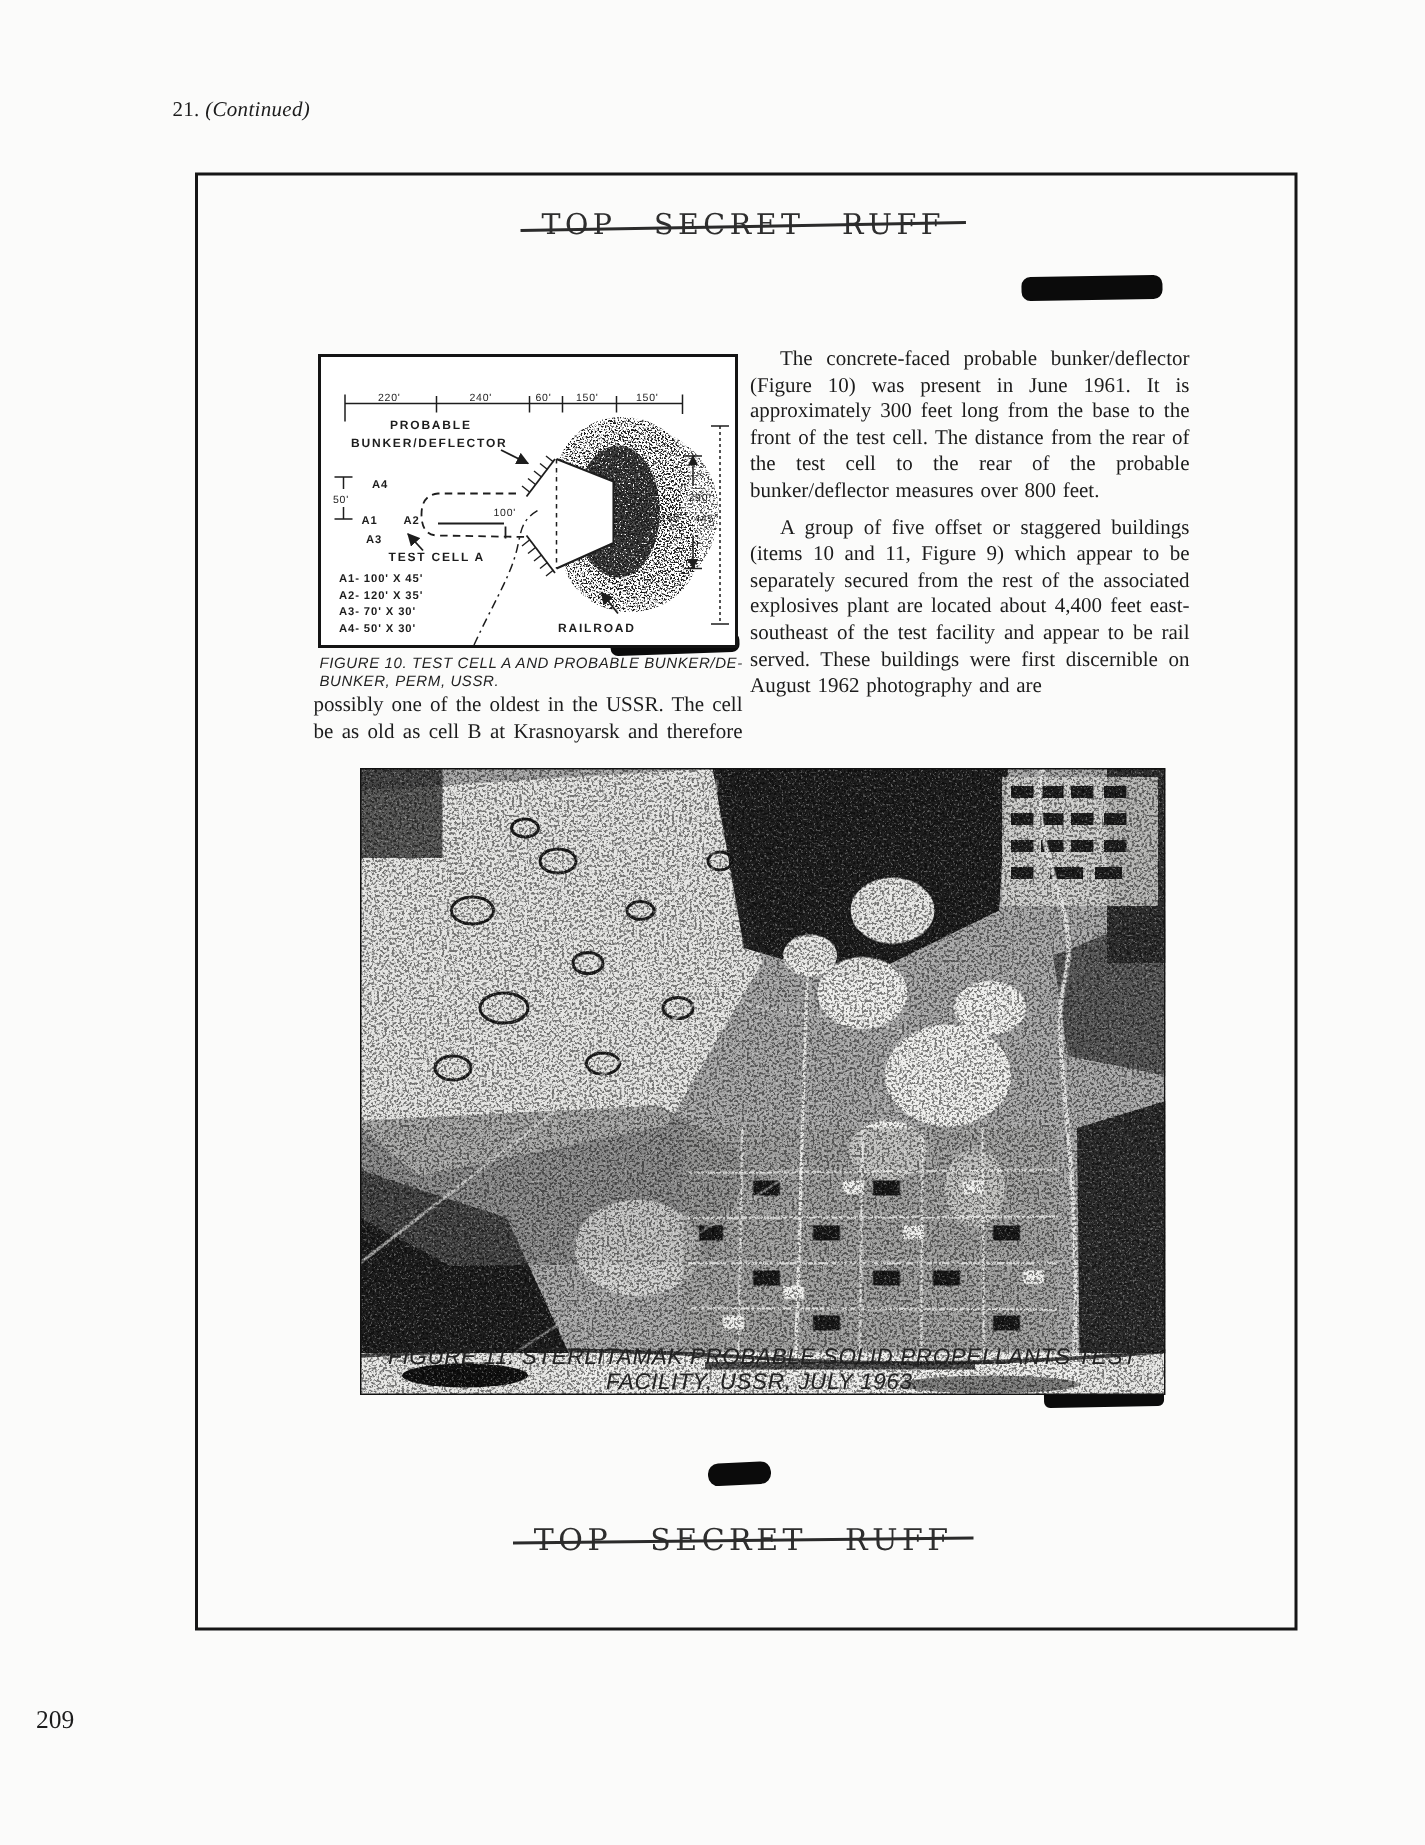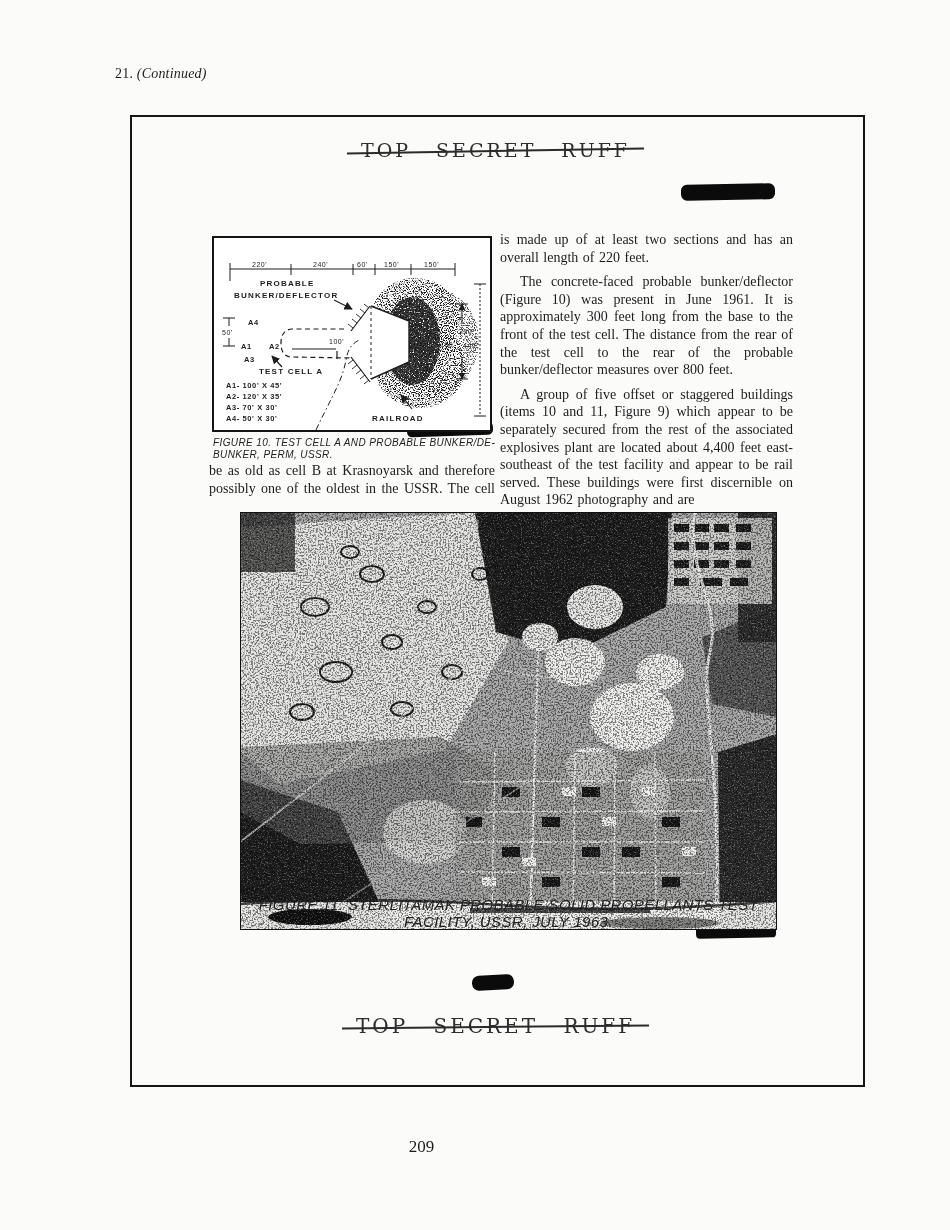--- a/index.html
+++ b/index.html
@@ -49,21 +49,21 @@
   #right-col p{margin:0 0 7px 0;}
   #right-col p.indent{text-indent:20px;}
 
   
   #aerial-photo{left:240px;top:512px;}
   #fig11-caption{left:240px;top:896px;width:537px;text-align:center;
     font-family:"Liberation Sans", sans-serif;font-style:italic;
     font-size:15px;letter-spacing:.4px;color:#222;}
 
   
-  #page-number{left:0;top:1137px;width:843px;text-align:center;font-size:17px;}
+  #page-number{left:0;top:1137px;width:843px;font-size:17px;padding-left:24px;}
 
   
   text{font-family:"Liberation Sans", sans-serif;fill:#1d1d1d;}
   .dtx{font-size:7px;letter-spacing:.5px;}
   .dtx-b{font-size:8px;font-weight:700;letter-spacing:1.2px;}
   .dtx-s{font-size:7.5px;letter-spacing:.6px;font-weight:700;}
 </style>
 </head>
 <body>
 
@@ -198,26 +198,25 @@
   <text class="dtx-b" x="160" y="185" letter-spacing="2.5">RAILROAD</text>
   <line x1="200" y1="173" x2="189" y2="159" stroke="#1d1d1d" stroke-width="1.2" marker-end="url(#arr)"></line>
 </svg>
 
 <div id="fig10-caption" class="abs">
   <div>FIGURE 10.  TEST CELL A AND PROBABLE BUNKER/DE-</div>
   <div>BUNKER, PERM, USSR.</div>
 </div>
 
 <div id="left-col-text" class="abs bodytext">
+  <div class="line">possibly one of the oldest in the USSR.  The cell</div>
   <div class="line">be as old as cell B at Krasnoyarsk and therefore</div>
-  <div class="line">possibly one of the oldest in the USSR.  The cell</div>
 </div>
 
 <div id="right-col" class="abs bodytext">
-  <p>is made up of at least two sections and has an overall length of 220 feet.</p>
   <p class="indent">The concrete-faced probable bunker/deflector (Figure 10) was present in June 1961. It is approximately 300 feet long from the base to the front of the test cell. The distance from the rear of the test cell to the rear of the probable bunker/deflector measures over 800 feet.</p>
   <p class="indent">A group of five offset or staggered buildings (items 10 and 11, Figure 9) which appear to be separately secured from the rest of the associated explosives plant are located about 4,400 feet east-southeast of the test facility and appear to be rail served. These buildings were first discernible on August 1962 photography and are</p>
 </div>
 
 <svg id="aerial-photo" class="abs" width="537" height="418" viewBox="0 0 537 418">
   <defs>
     <filter id="ph-dark" color-interpolation-filters="sRGB">
       <feTurbulence type="fractalNoise" baseFrequency="0.6" numOctaves="3" seed="11" result="t"></feTurbulence>
       <feColorMatrix in="t" type="matrix" values="0 0 0 0 0  0 0 0 0 0  0 0 0 0 0  -6 0 0 0 3.2" result="n"></feColorMatrix>
       <feComposite in="n" in2="SourceGraphic" operator="in"></feComposite>

